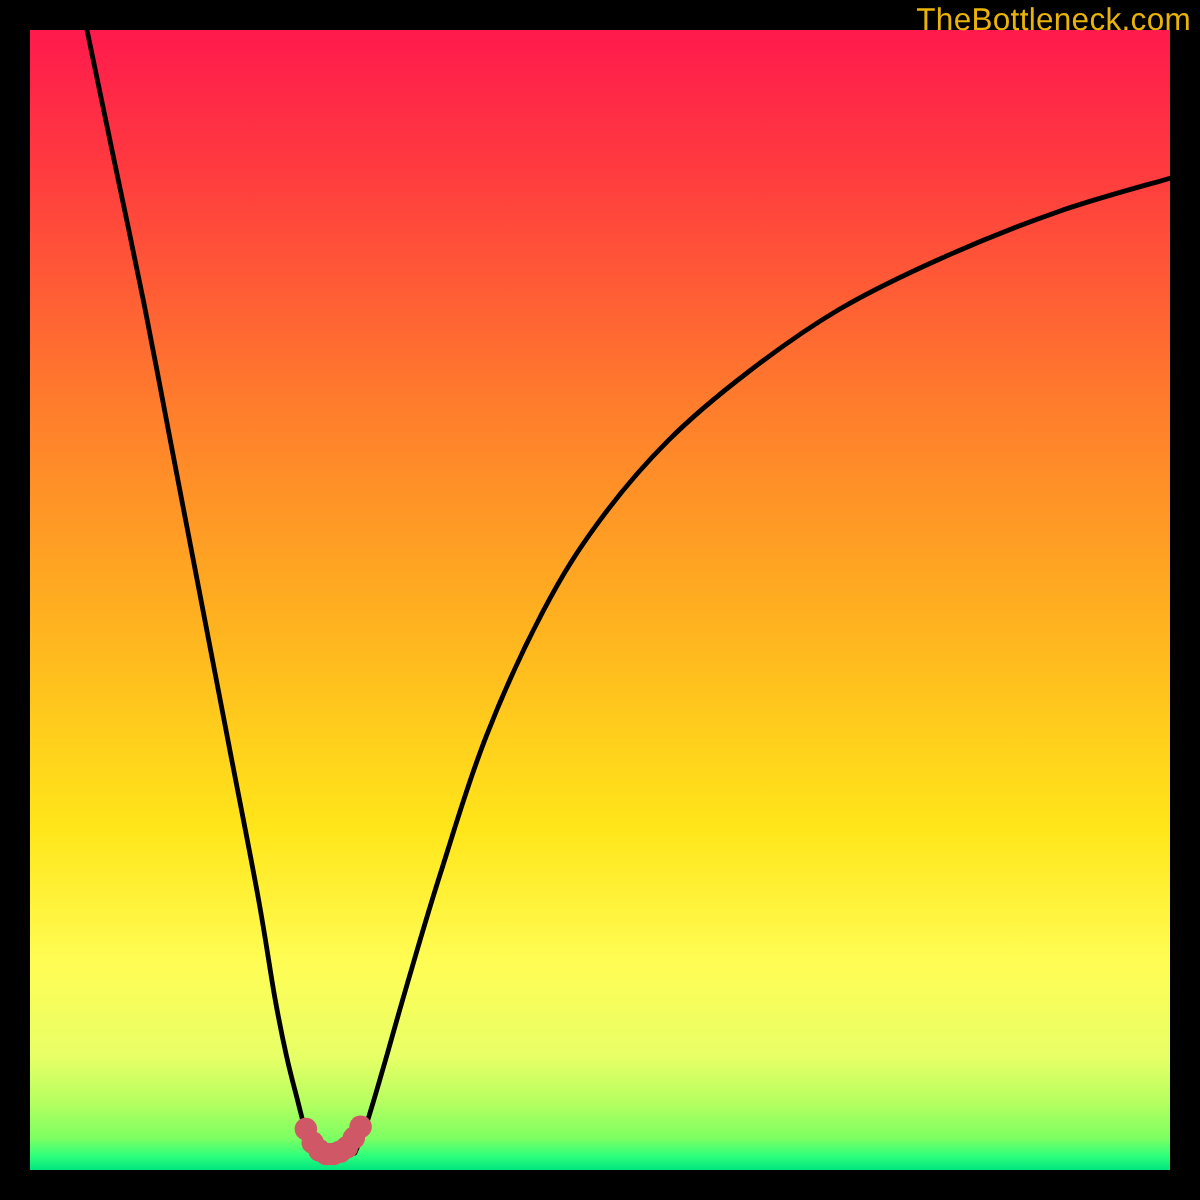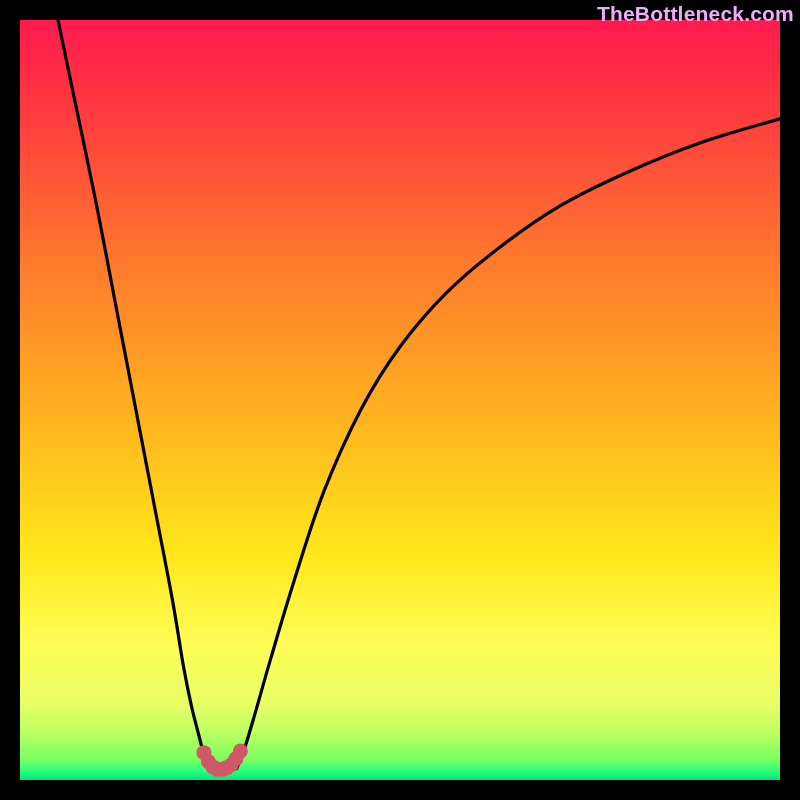--- a/index.html
+++ b/index.html
@@ -23,23 +23,23 @@
     position: absolute;
     left: 0;
     top: 0;
     width: 760px;
     height: 760px;
   }
   .watermark {
     position: absolute;
     top: 2px;
     right: 6px;
-    color: #f0abfc;
+    color: #eab308;
     font-size: 21px;
-    font-weight: 700;
+    font-weight: 400;
     letter-spacing: 0.2px;
   }
   svg { display: block; }
 </style>
 </head>
 <body>
 
 <div class="frame">
   <div class="plot-area">
     <svg id="chart-svg" width="760" height="760" viewBox="0 0 760 760">

